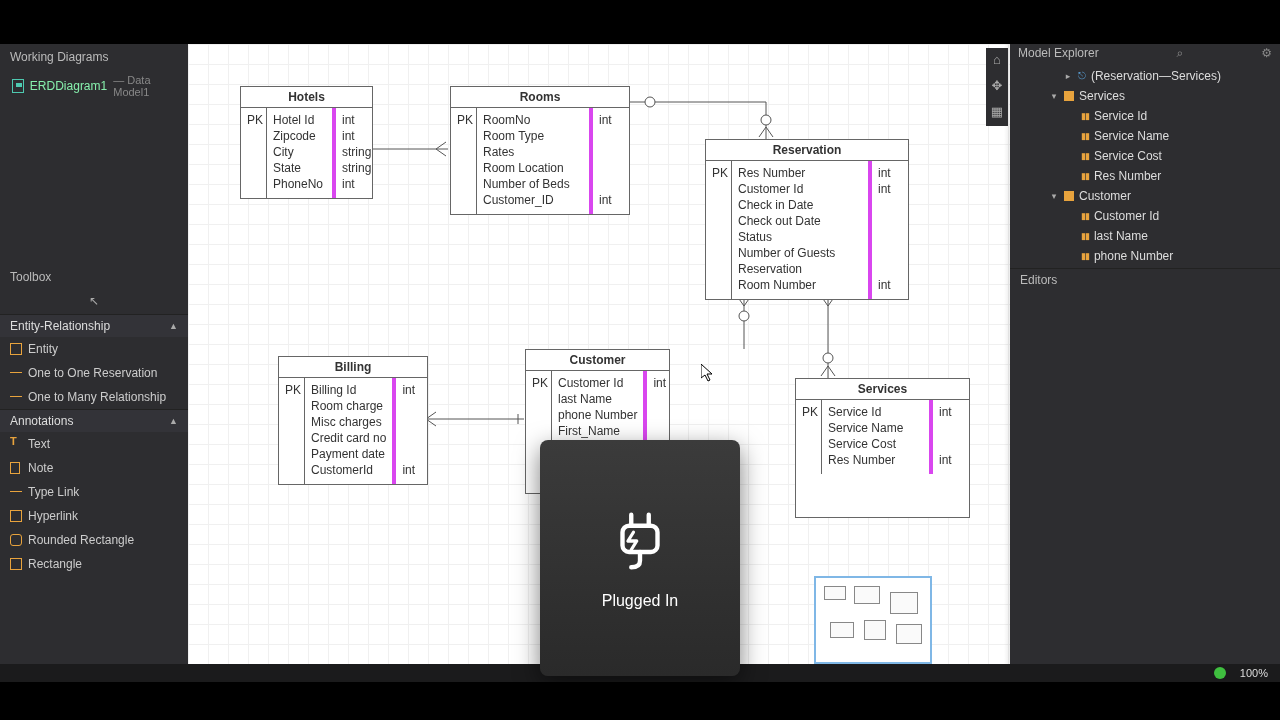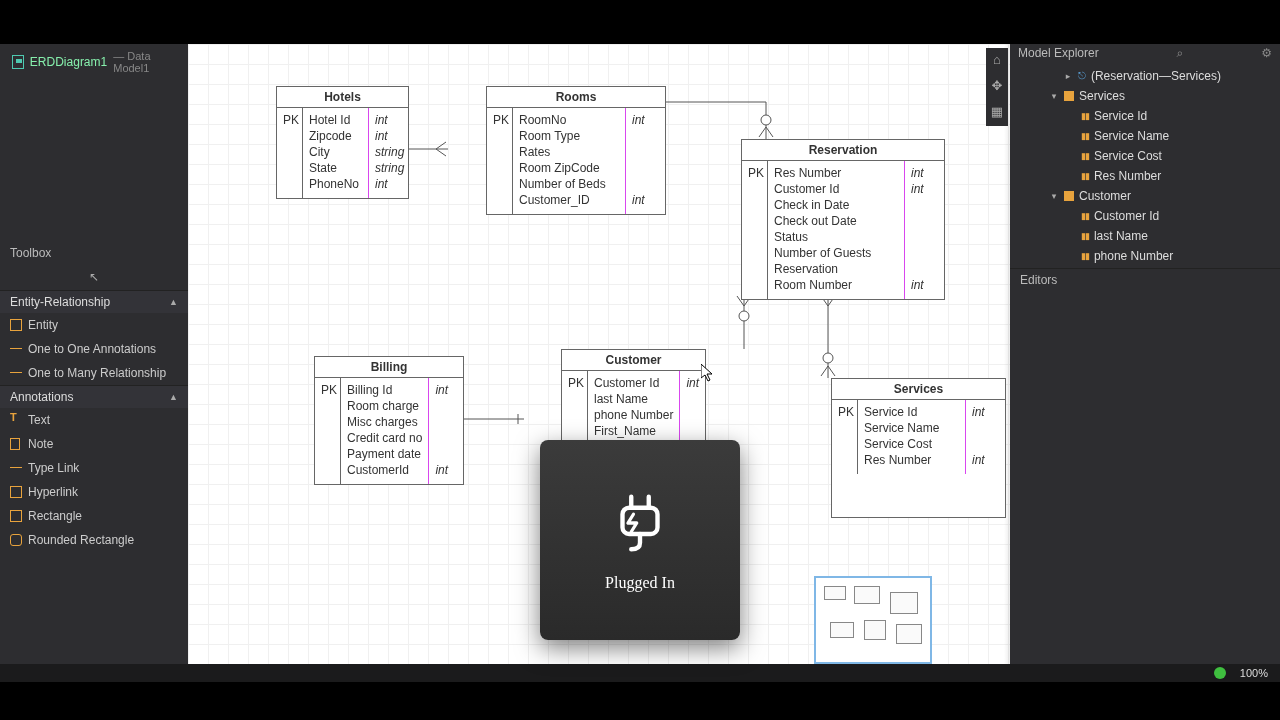--- a/index.html
+++ b/index.html
@@ -22,88 +22,89 @@
   .ic-note { border: 1px solid #e8a33d; width: 10px; height: 12px; }
   .ic-rect { border: 1px solid #e8a33d; }
   .ic-rrect { border: 1px solid #e8a33d; border-radius: 3px; }
   .pointer-row { padding: 6px 0; text-align: center; color: #aaa; }
   .canvas { flex: 1; position: relative; background: #fff; }
   .grid { position: absolute; inset: 0; background-image:
     linear-gradient(#f0f0f0 1px, transparent 1px),
     linear-gradient(90deg, #f0f0f0 1px, transparent 1px);
     background-size: 20px 20px; }
   .canvas-shadow-right { position: absolute; right: 0; top: 0; width: 6px; height: 100%; background: linear-gradient(to left, rgba(0,0,0,.08), transparent); }
-  .entity { position: absolute; border: 1px solid #666; background: #fff; font-size: 12px; color: #333; margin-left: 36px; }
+  .entity { position: absolute; border: 1px solid #666; background: #fff; font-size: 12px; color: #333; }
   .entity .ehdr { text-align: center; border-bottom: 1px solid #666; font-weight: bold; padding: 3px 4px; background: #fff; }
   .entity .ebody { display: flex; }
   .pkcol { width: 26px; border-right: 1px solid #666; padding: 4px 4px 6px 6px; text-align: left; }
   .attrcol { flex: 1; padding: 4px 6px 6px 6px; }
-  .typecol { width: 40px; border-left: 1px solid #d946ef; padding: 4px 6px 6px 6px; font-style: italic; }
+  .typecol { width: 40px; border-left: 4px solid #d946ef; padding: 4px 6px 6px 6px; }
   .attrrow { line-height: 16px; white-space: nowrap; }
   .conn { position: absolute; stroke: #555; stroke-width: 1; fill: none; }
   .notch { fill: #fff; stroke: #555; }
   .right-col { width: 270px; background: #2d2d30; display: flex; flex-direction: column; position: relative; }
   .right-tools { position: absolute; left: -24px; top: 4px; width: 22px; background: #2d2d30; }
   .rt-btn { width: 22px; height: 22px; display: flex; align-items: center; justify-content: center; margin-bottom: 4px; color: #aaa; font-size: 13px; }
   .tree { padding: 2px 0; font-size: 12px; color: #ddd; overflow: hidden; }
   .tree .node { padding: 3px 0 3px 0; display: flex; align-items: center; gap: 5px; }
   .tree .exp { width: 10px; text-align: center; color: #aaa; font-size: 9px; }
   .tree .sp { display: inline-block; }
   .ic-ref { color: #5aa0d8; font-size: 10px; }
   .ic-tbl { width: 10px; height: 10px; background: #e8a33d; display: inline-block; }
   .ic-col { color: #e8a33d; font-size: 9px; letter-spacing: -1px; }
   .model-hdr { display: flex; justify-content: space-between; align-items: center; padding: 2px 8px 4px; color: #bbb; }
   .model-hdr .gear { color: #888; }
   .editors-hdr { padding: 4px 10px; color: #bbb; border-top: 1px solid #222; }
   .minimap { position: absolute; right: 78px; bottom: 10px; width: 118px; height: 88px; border: 2px solid #7fb7e6; background: #fff; }
   .mm-box { position: absolute; border: 1px solid #888; background: #fafafa; }
-  .overlay-card { position: absolute; left: 540px; top: 396px; width: 200px; height: 200px; background: linear-gradient(#3b3b3b,#2a2a2a); border-radius: 8px; box-shadow: 0 8px 24px rgba(0,0,0,.5); color: #fff; display: flex; flex-direction: column; align-items: center; justify-content: center; z-index: 50; font-family: Liberation Serif, serif; }
+  .overlay-card { position: absolute; left: 540px; top: 396px; width: 200px; height: 236px; background: linear-gradient(#3b3b3b,#2a2a2a); border-radius: 8px; box-shadow: 0 8px 24px rgba(0,0,0,.5); color: #fff; display: flex; flex-direction: column; align-items: center; justify-content: center; z-index: 50; }
   .overlay-card .label { margin-top: 16px; font-size: 16px; color: #fff; }
   .plug-icon { width: 70px; height: 70px; }
   .statusbar { position: absolute; left: 0; right: 0; bottom: 38px; height: 18px; background: #1b1b1c; display: flex; justify-content: flex-end; align-items: center; padding: 0 12px; gap: 14px; color: #ddd; font-size: 11px; }
   .status-ok { width: 12px; height: 12px; border-radius: 50%; background: #3fbf3f; }
   .cursor { position: absolute; width: 12px; height: 18px; pointer-events: none; z-index: 40; }
 </style>
 </head>
 <body>
 
 <div class="app">
 
   <div class="left-col">
+    <div class="panel-title">Working Diagrams</div>
     <div class="wd-item">
       <span class="wd-icon"></span>
       <span class="wd-name">ERDDiagram1</span>
       <span class="wd-sub">— Data Model1</span>
     </div>
 
     <div style="flex:0 0 160px"></div>
 
     <div class="panel-title">Toolbox</div>
     <div class="pointer-row">
       <span>↖</span>
     </div>
 
     <div class="section-hdr">
       <span>Entity-Relationship</span>
       <span class="tri">▲</span>
     </div>
     <div class="tool-item"><span class="ticon ic-entity"></span><span>Entity</span></div>
-    <div class="tool-item"><span class="ticon ic-rel"></span><span>One to One Annotations</span></div>
+    <div class="tool-item"><span class="ticon ic-rel"></span><span>One to One Reservation</span></div>
     <div class="tool-item"><span class="ticon ic-rel"></span><span>One to Many Relationship</span></div>
 
     <div class="section-hdr">
       <span>Annotations</span>
       <span class="tri">▲</span>
     </div>
     <div class="tool-item"><span class="ticon ic-text">T</span><span>Text</span></div>
     <div class="tool-item"><span class="ticon ic-note"></span><span>Note</span></div>
     <div class="tool-item"><span class="ticon ic-rel"></span><span>Type Link</span></div>
     <div class="tool-item"><span class="ticon ic-entity"></span><span>Hyperlink</span></div>
+    <div class="tool-item"><span class="ticon ic-rrect"></span><span>Rounded Rectangle</span></div>
     <div class="tool-item"><span class="ticon ic-rect"></span><span>Rectangle</span></div>
-    <div class="tool-item"><span class="ticon ic-rrect"></span><span>Rounded Rectangle</span></div>
   </div>
 
   <div class="canvas">
     <div class="grid"></div>
     <div class="canvas-shadow-right"></div>
 
     <svg class="conn" style="left:0;top:0" width="820" height="600">
 
       <line x1="184" y1="105" x2="260" y2="105"></line>
       <path d="M184 100 L184 110 M258 98 L248 105 L258 112"></path>
@@ -152,21 +153,21 @@
     <div class="entity" style="left:262px;top:42px;width:180px">
       <div class="ehdr">Rooms</div>
       <div class="ebody">
         <div class="pkcol">
             <div class="attrrow">PK</div>
           </div>
         <div class="attrcol">
           <div class="attrrow">RoomNo</div>
           <div class="attrrow">Room Type</div>
           <div class="attrrow">Rates</div>
-          <div class="attrrow">Room ZipCode</div>
+          <div class="attrrow">Room Location</div>
           <div class="attrrow">Number of Beds</div>
           <div class="attrrow">Customer_ID</div>
         </div>
         <div class="typecol">
           <div class="attrrow">int</div>
           <div class="attrrow">&nbsp;</div>
             <div class="attrrow">&nbsp;</div>
             <div class="attrrow">&nbsp;</div>
             <div class="attrrow">&nbsp;</div>
           <div class="attrrow">int</div>

